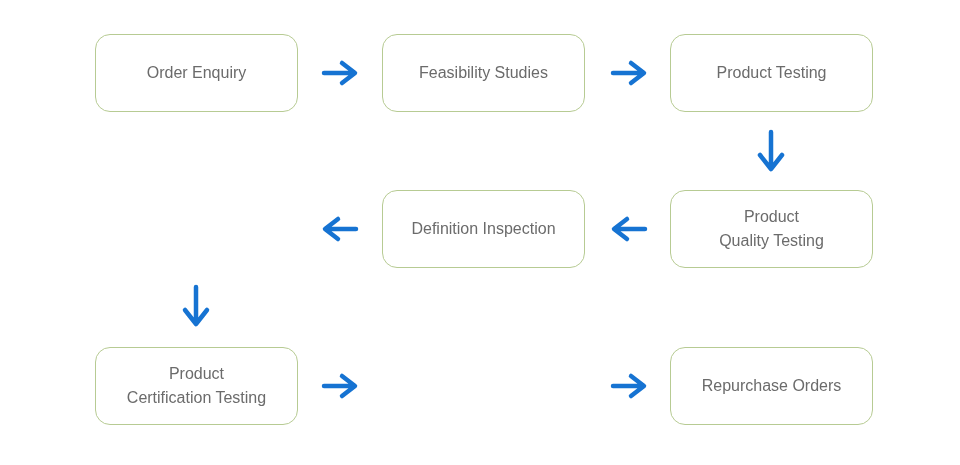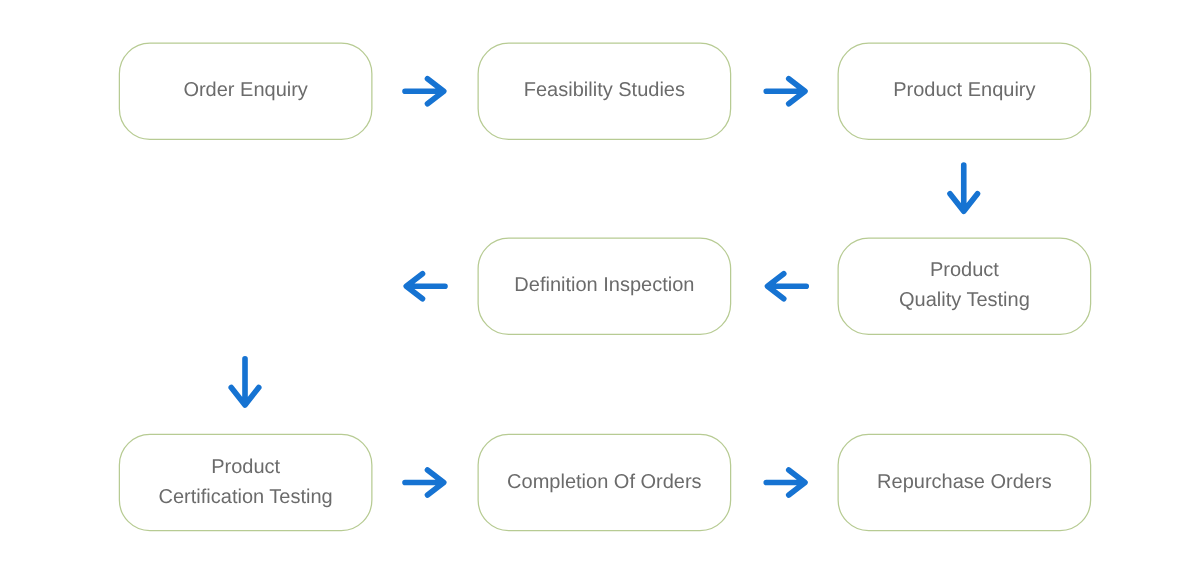--- a/index.html
+++ b/index.html
@@ -15,21 +15,21 @@
     background: var(--page-background, #ffffff);
     font-family: "Liberation Sans", "DejaVu Sans", sans-serif;
   }
   .node {
     position: absolute;
     width: 203px;
     height: 78px;
     box-sizing: border-box;
     background: var(--box-background, #ffffff);
     border: 1.5px solid var(--box-border-color, #b7cb93);
-    border-radius: 25px;
+    border-radius: 15px;
     display: flex;
     align-items: center;
     justify-content: center;
     text-align: center;
   }
   .node span {
     color: var(--text-color, #6b6b6b);
     font-size: 16px;
     line-height: 24px;
     white-space: pre-line;
@@ -61,37 +61,34 @@
 
 <div class="canvas">
 
   <div class="node r1 c1">
     <span>Order Enquiry</span>
   </div>
   <div class="node r1 c2">
     <span>Feasibility Studies</span>
   </div>
   <div class="node r1 c3">
-    <span>Product Enquiry</span>
+    <span>Product Testing</span>
   </div>
 
   <div class="node r2 c2">
     <span>Definition Inspection</span>
   </div>
   <div class="node r2 c3">
     <span>Product
 Quality Testing</span>
   </div>
 
   <div class="node r3 c1">
     <span>Product
 Certification Testing</span>
-  </div>
-  <div class="node r3 c2">
-    <span>Completion Of Orders</span>
   </div>
   <div class="node r3 c3">
     <span>Repurchase Orders</span>
   </div>
 
   <div class="arrow a1">
     <svg width="38" height="28" viewBox="0 0 38 28" fill="none">
       <path d="M3 14 H33 M21 4 L34 14 L21 24" stroke="currentColor" stroke-width="4.5" stroke-linecap="round" stroke-linejoin="round"></path>
     </svg>
   </div>

